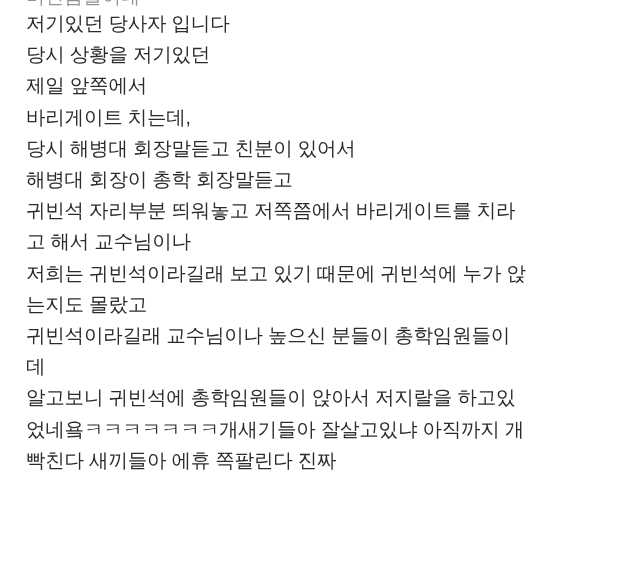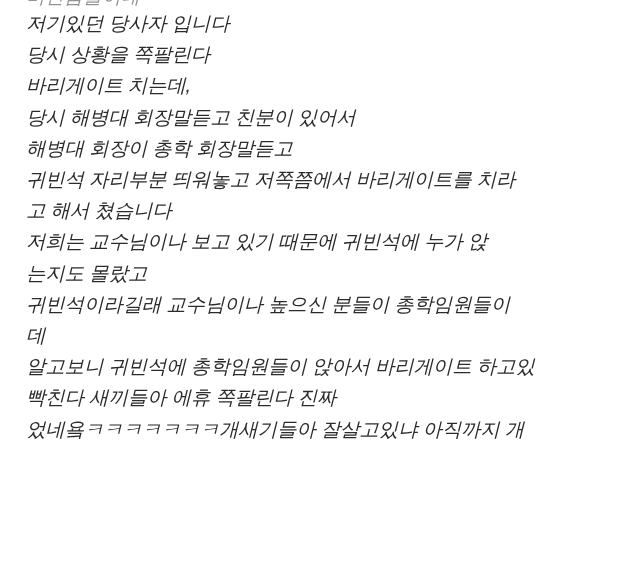--- a/index.html
+++ b/index.html
@@ -12,21 +12,20 @@
     background: #ffffff;
     font-family: "Liberation Sans", sans-serif;
     overflow: hidden;
   }
   #page {
     position: relative;
     width: 633px;
     height: 561px;
     background: #ffffff;
     box-sizing: border-box;
-    font-style: italic;
   }
   
   #top-sliver {
     position: absolute;
     top: 0;
     left: 26px;
     width: 150px;
     height: 7px;
     overflow: hidden;
     color: #3a3a3a;
@@ -58,28 +57,29 @@
 <body>
 
 <div id="page">
 
   <div id="top-sliver">
     <span>미친놈들이네</span>
   </div>
 
   <div id="post-body">
     <div class="line">저기있던 당사자 입니다</div>
-    <div class="line">당시 상황을 쪽팔린다</div>
+    <div class="line">당시 상황을 저기있던</div>
+    <div class="line">제일 앞쪽에서</div>
     <div class="line">바리게이트 치는데,</div>
     <div class="line">당시 해병대 회장말듣고 친분이 있어서</div>
     <div class="line">해병대 회장이 총학 회장말듣고</div>
     <div class="line">귀빈석 자리부분 띄워놓고 저쪽쯤에서 바리게이트를 치라</div>
-    <div class="line">고 해서 쳤습니다</div>
-    <div class="line">저희는 교수님이나 보고 있기 때문에 귀빈석에 누가 앉</div>
+    <div class="line">고 해서 교수님이나</div>
+    <div class="line">저희는 귀빈석이라길래 보고 있기 때문에 귀빈석에 누가 앉</div>
     <div class="line">는지도 몰랐고</div>
     <div class="line">귀빈석이라길래 교수님이나 높으신 분들이 총학임원들이</div>
     <div class="line">데</div>
-    <div class="line">알고보니 귀빈석에 총학임원들이 앉아서 바리게이트 하고있</div>
+    <div class="line">알고보니 귀빈석에 총학임원들이 앉아서 저지랄을 하고있</div>
+    <div class="line">었네욬ㅋㅋㅋㅋㅋㅋㅋ개새기들아 잘살고있냐 아직까지 개</div>
     <div class="line">빡친다 새끼들아 에휴 쪽팔린다 진짜</div>
-    <div class="line">었네욬ㅋㅋㅋㅋㅋㅋㅋ개새기들아 잘살고있냐 아직까지 개</div>
   </div>
 
 </div>
 
 </body></html>

